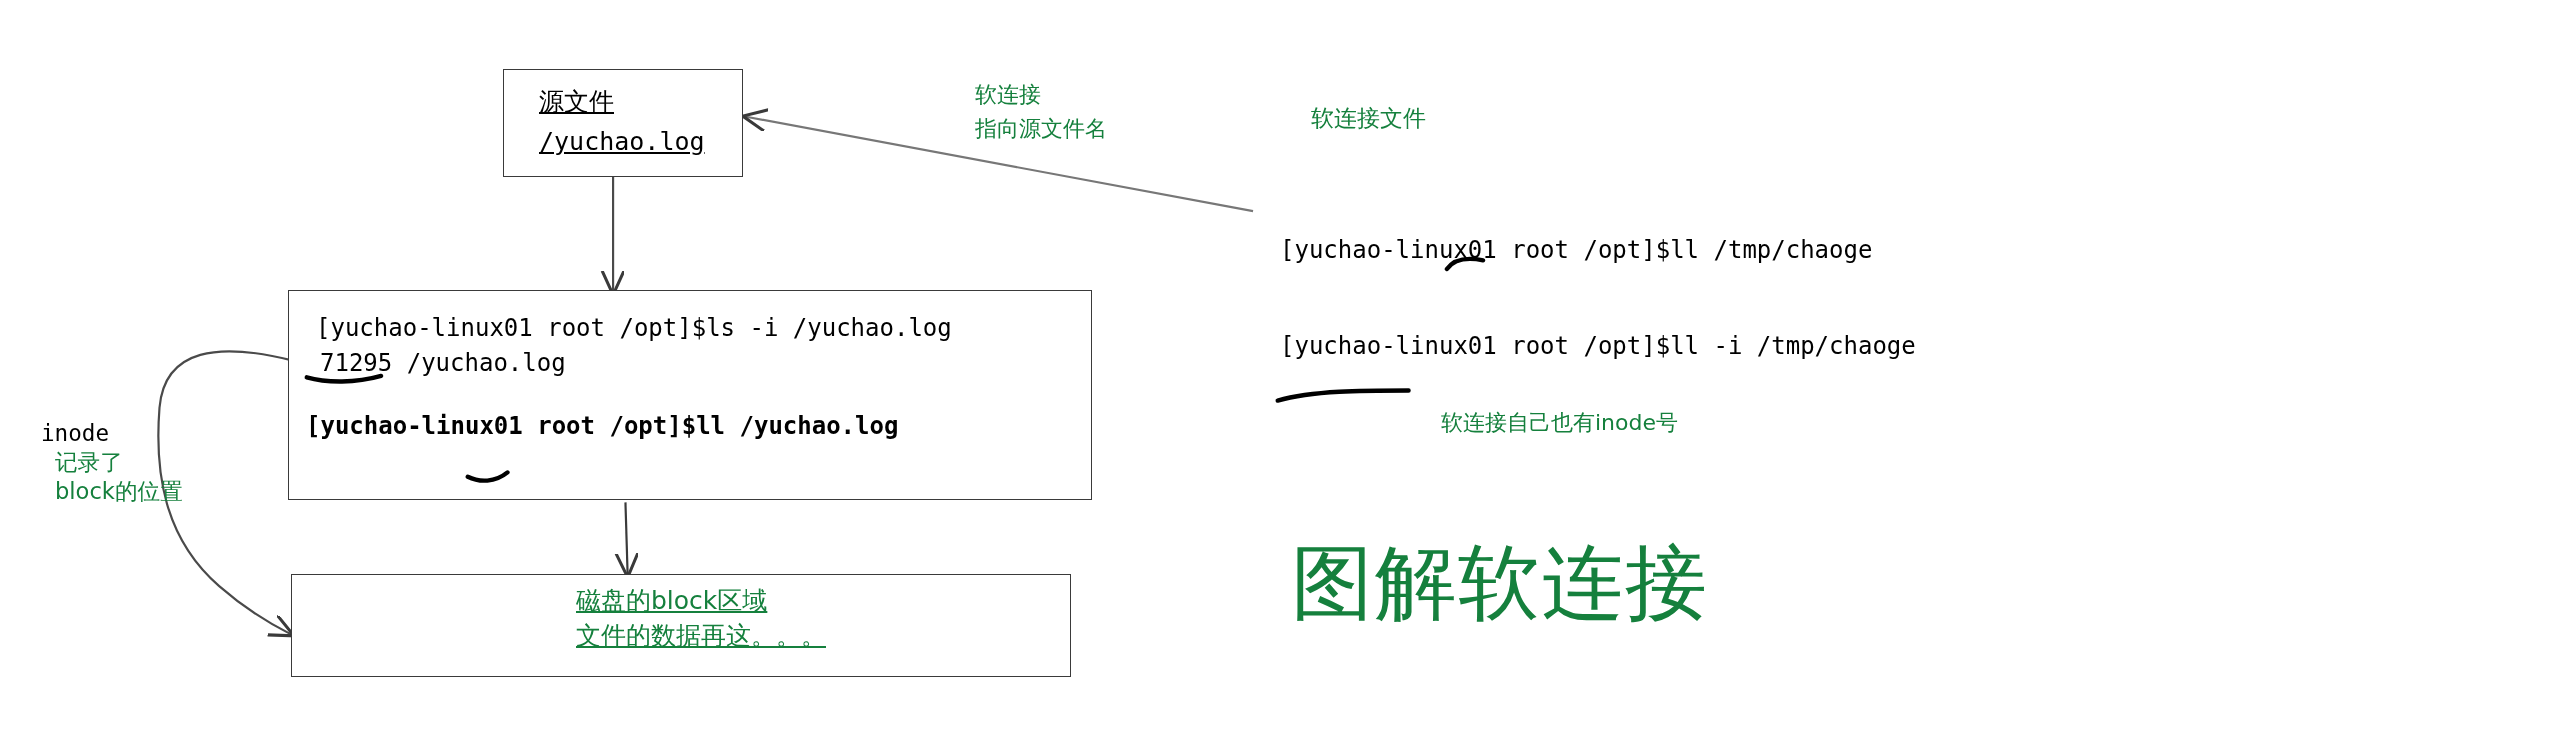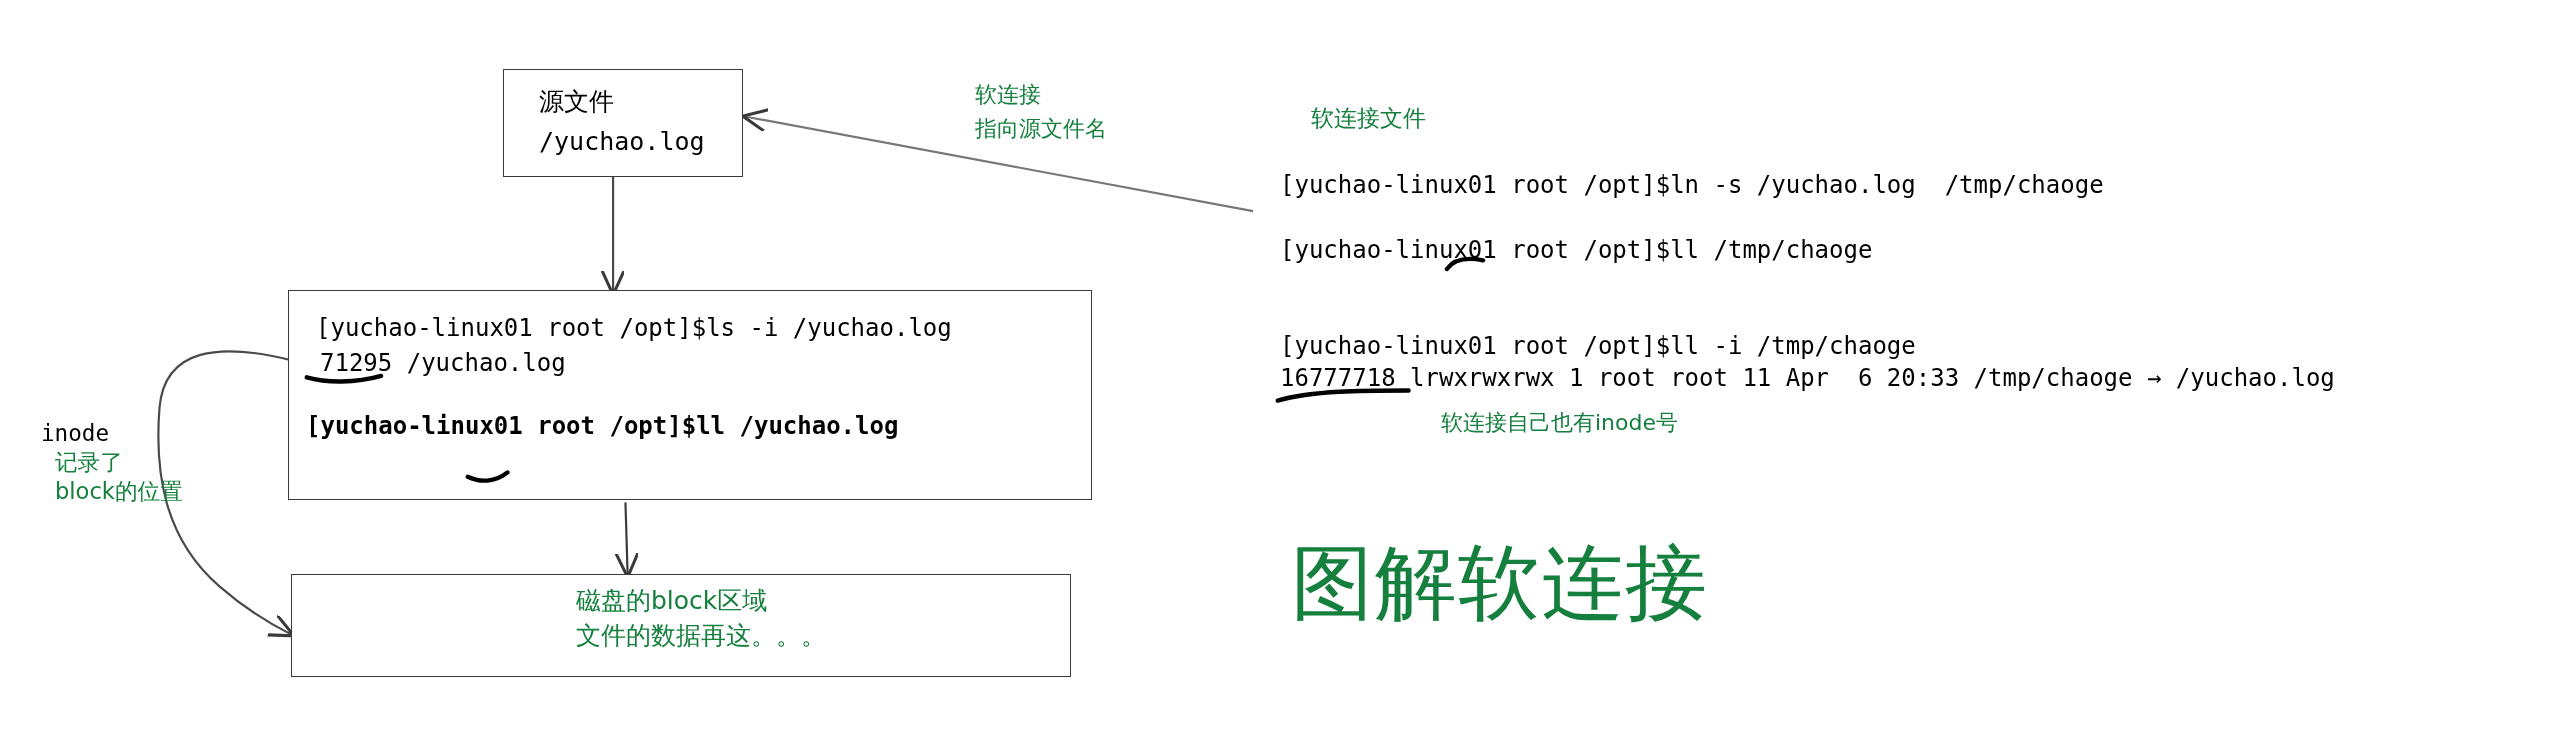--- a/index.html
+++ b/index.html
@@ -32,21 +32,21 @@
     white-space: pre;
     letter-spacing: 0px;
   }
   .cjk {
     font-family: "DejaVu Sans", "Liberation Sans", sans-serif;
     color: #15803d;
     white-space: pre;
     text-align: center;
   }
 
-  .f-src       { font-size: 25px; line-height: 35px; }
+  .f-src       { font-size: 25px; line-height: 35px; text-decoration: underline; }
   .f-term      { font-size: 24px; line-height: 38px; }
   .f-note      { font-size: 22px; line-height: 32px; }
   .f-rnote     { font-size: 22px; line-height: 32px; }
   .f-rterm     { font-size: 24px; line-height: 35px; }
   .f-rhead     { font-size: 23px; line-height: 32px; }
   .f-title     { font-size: 82px; line-height: 87px; font-weight: 500; letter-spacing: 1.5px; }
   .f-inode     { font-size: 22.6px; line-height: 32px; }
 
   
   .stroke { position: absolute; pointer-events: none; }
@@ -114,32 +114,30 @@
   <div class="abs cjk f-inode" style="left:55px; top:446px;">记录了</div>
   <div class="abs cjk f-inode" style="left:55px; top:475px;">block的位置</div>
 
   <div class="box" style="left:291px; top:574px; width:780px; height:103px;">
   </div>
   <div class="abs cjk f-src" style="left:576px; top:583px;">磁盘的block区域</div>
   <div class="abs cjk f-src" style="left:576px; top:618px;">文件的数据再这。。。</div>
 
   <div class="abs cjk f-rhead" style="left:1311px; top:102px;">软连接文件</div>
 
-  <div class="abs mono f-rterm" style="left:1280px; top:168px;">[yuchao-linux01 root /opt]$ln -s /yuchao.log  /tmp/chaoge</div>
 
   <div class="abs mono f-rterm" style="left:1280px; top:233px;">[yuchao-linux01 root /opt]$ll /tmp/chaoge</div>
 
 
   <svg class="stroke" style="left:1444px; top:256px; width:42px; height:16px;" viewBox="0 0 58 22">
     <path d="M4,18 C 14,4 34,2 54,6" fill="none" stroke="#000" stroke-width="6" stroke-linecap="round"></path>
   </svg>
 
   <div class="abs mono f-rterm" style="left:1280px; top:329px;">[yuchao-linux01 root /opt]$ll -i /tmp/chaoge</div>
 
-  <div class="abs mono f-rterm" style="left:1280px; top:361px;">16777718 lrwxrwxrwx 1 root root 11 Apr  6 20:33 /tmp/chaoge → /yuchao.log</div>
 
   <svg class="stroke" style="left:1276px; top:389px; width:135px; height:16px;" viewBox="0 0 185 22">
     <path d="M2,16 C 50,2 120,2 182,2" fill="none" stroke="#000" stroke-width="6" stroke-linecap="round"></path>
   </svg>
 
   <div class="abs cjk f-rnote" style="left:1441px; top:407px;">软连接自己也有inode号</div>
 
   <div class="abs cjk f-title" style="left:1291px; top:539px;">图解软连接</div>
 
 </div>

